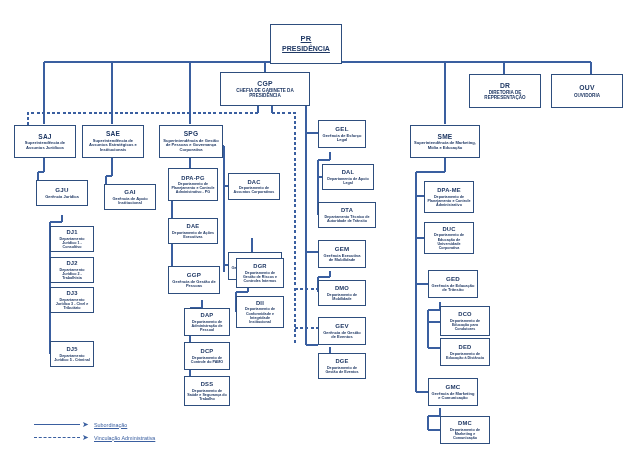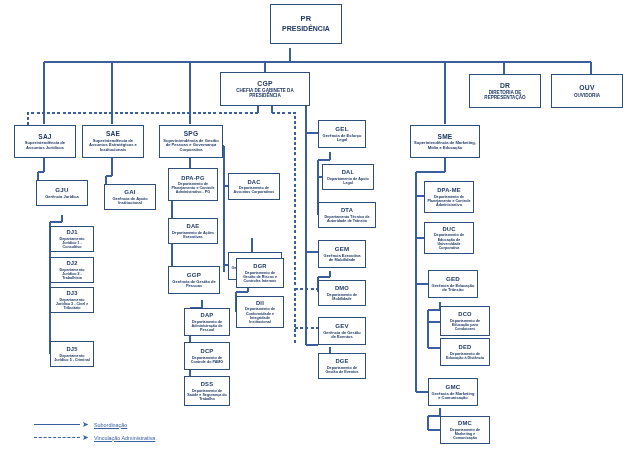--- a/index.html
+++ b/index.html
@@ -175,21 +175,21 @@
       <path d="M428,322 L440,322"></path>
       <path d="M428,348 L440,348"></path>
 
       <path d="M440,408 L440,416"></path>
       <path d="M440,416 L428,416"></path>
       <path d="M428,416 L428,430"></path>
       <path d="M428,430 L440,430"></path>
     </g>
   </svg>
 
-  <div class="node lvl-pr" style="left:270px;top:4px;width:72px;height:40px;">
+  <div class="node lvl-pr" style="left:270px;top:24px;width:72px;height:40px;text-decoration:underline;">
     <span class="code">PR</span>
     <span class="desc">PRESIDÊNCIA</span>
   </div>
 
   <div class="node lvl-top" style="left:220px;top:72px;width:90px;height:34px;">
     <span class="code">CGP</span>
     <span class="desc">CHEFIA DE GABINETE DA PRESIDÊNCIA</span>
   </div>
 
   <div class="node lvl-top" style="left:469px;top:74px;width:72px;height:34px;">

